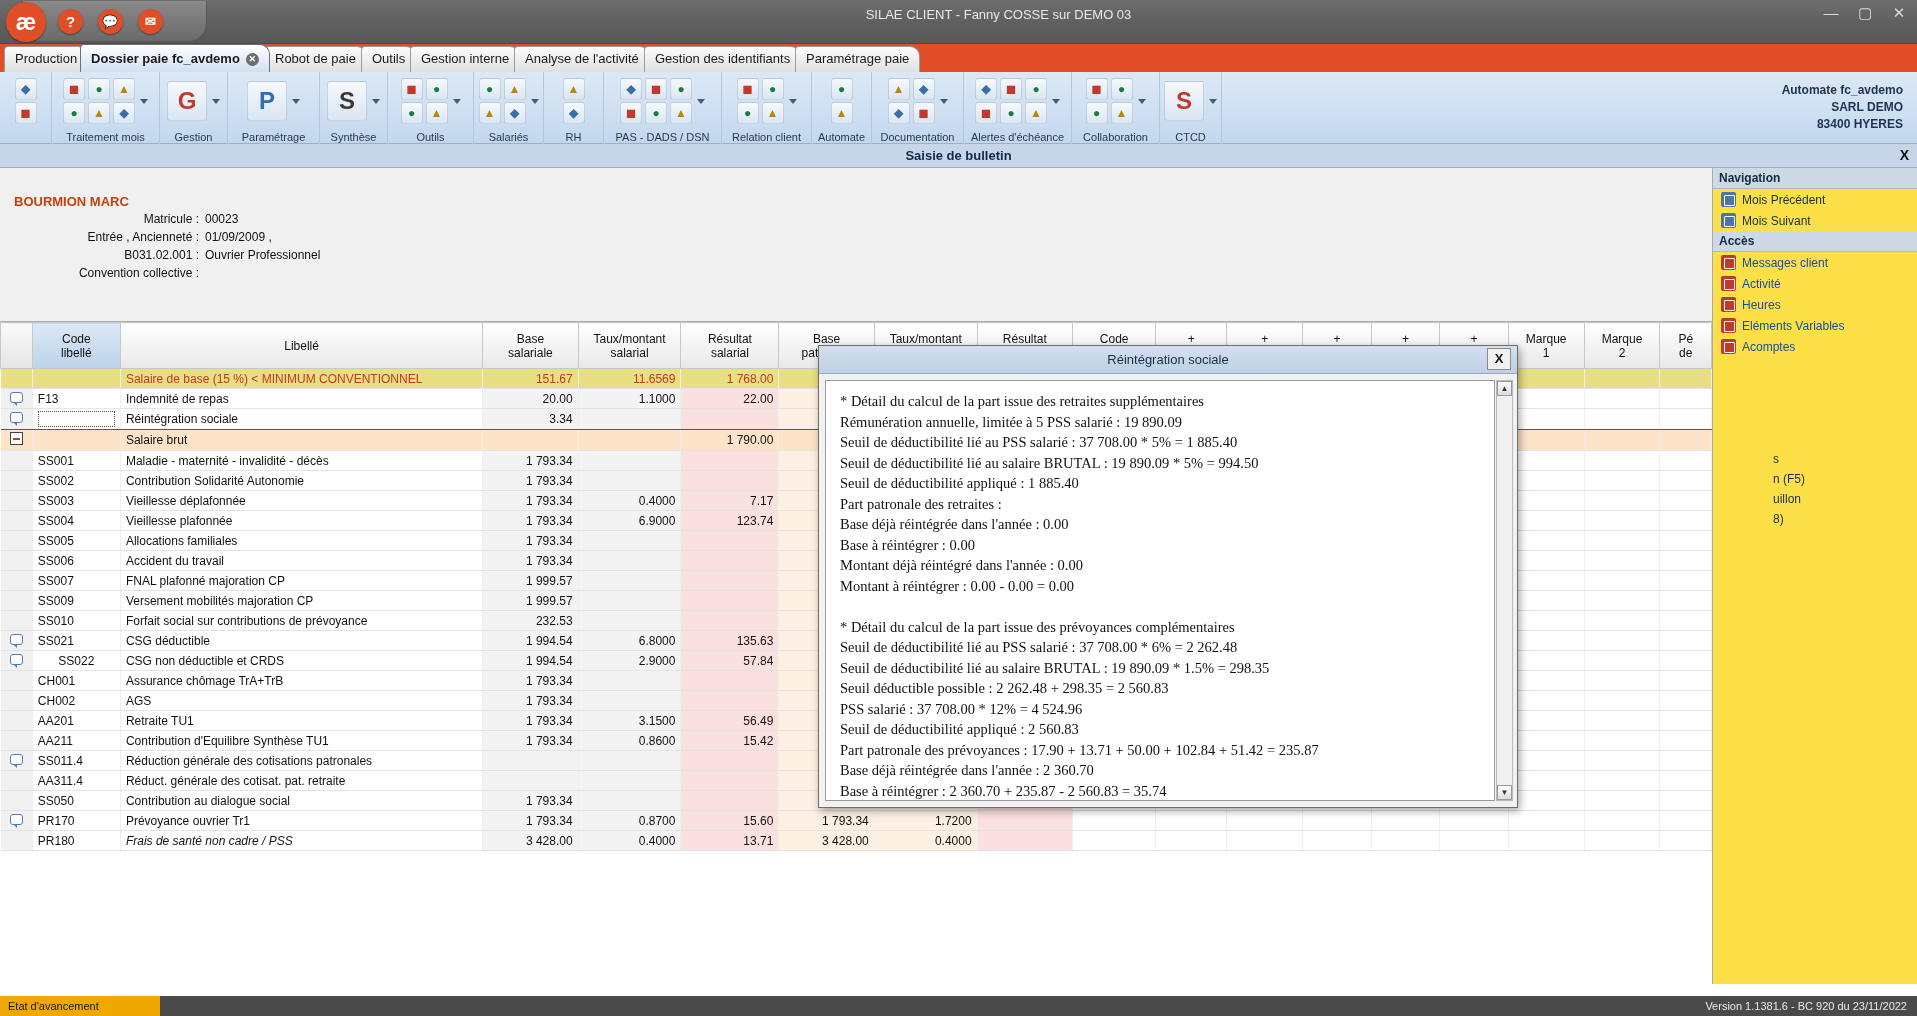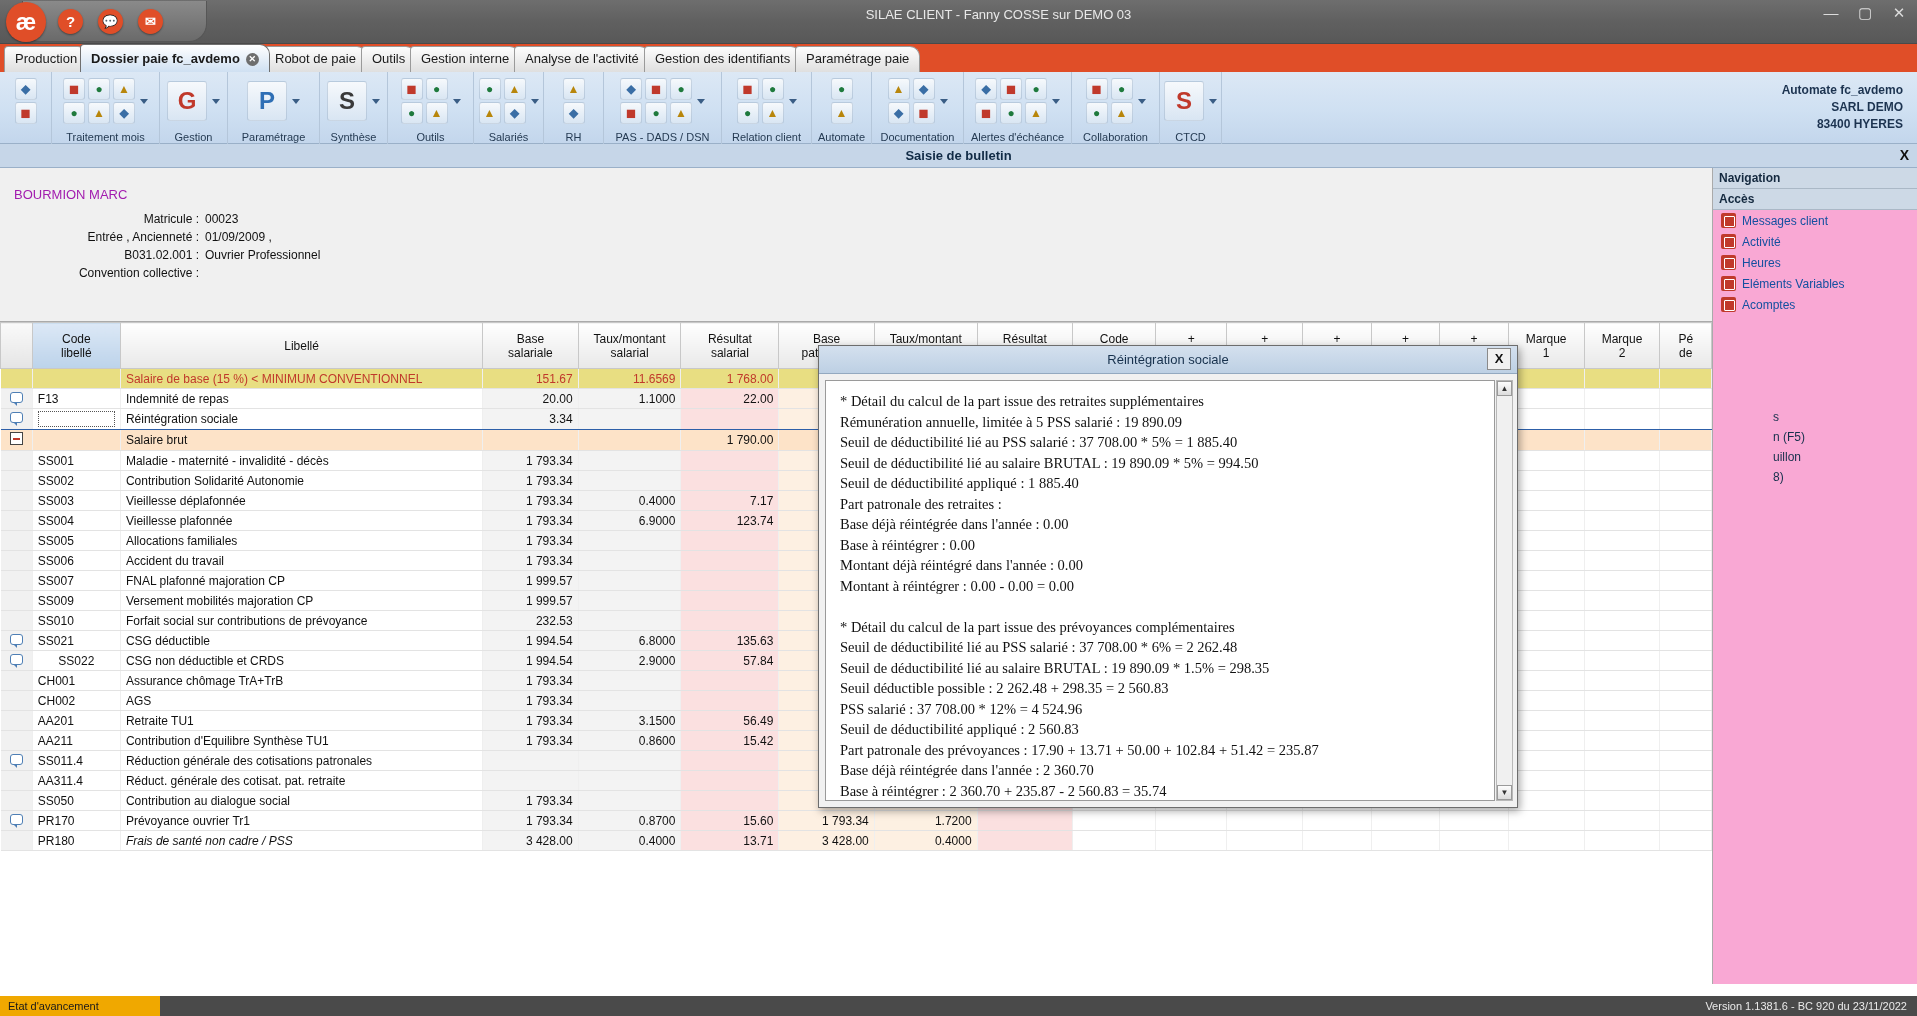--- a/index.html
+++ b/index.html
@@ -105,21 +105,21 @@
   }
   .saisie-close {
     position:absolute; right:8px; top:0; font-weight:bold; font-size:14px; color:#111;
   }
 
   
   .infopanel {
     position:absolute; left:0; top:168px; width:1712px; height:154px;
     background:#f0f0f0; border-bottom:1px solid #aaa;
   }
-  .empname { position:absolute; left:14px; top:19px; font-weight:normal; font-size:13px; color:#a21caf; }
+  .empname { position:absolute; left:14px; top:26px; font-weight:bold; font-size:13px; color:#c2410c; }
   .emplines { position:absolute; left:0; top:44px; width:420px; font-size:12px; color:#111; }
   .emplines .ln { display:flex; margin-bottom:4px; }
   .emplines .k { width:205px; text-align:right; padding-right:6px; }
   .emplines .v { flex:1; }
 
   .box {
     position:absolute; background:#fdf0ea; font-size:12px; color:#111;
   }
   .box .row { display:flex; line-height:19px; }
   .box .k { text-align:right; padding-right:10px; }
@@ -139,21 +139,21 @@
 
   .perioddate {
     position:absolute; right:14px; top:205px; text-align:right; font-size:14px;
   }
   .perioddate .m { font-weight:bold; color:#1a1a1a; }
   .perioddate .p { font-weight:bold; color:#1b7d32; }
 
   
   .nav {
     position:absolute; left:1712px; top:168px; width:205px; height:816px;
-    background:#f9a8d4; border-left:1px solid #aaa;
+    background:#fde047; border-left:1px solid #aaa;
   }
   .nav-hdr {
     background:#cdd9e6; font-weight:bold; font-size:12px; padding:3px 6px;
     border-bottom:1px solid #aab8c6; color:#14293f;
   }
   .nav-item {
     display:flex; align-items:center; gap:6px; padding:3px 8px;
     font-size:12px; color:#16304c;
   }
   .nav-item.bluetext { color:#1450a0; }
@@ -642,20 +642,30 @@
       </div>
 
     <div class="perioddate">
       <div class="m">Novembre 2022</div>
       <div class="p">Paiement le 30/11/2022</div>
     </div>
   </div>
 
   <div class="nav">
     <div class="nav-hdr">Navigation</div>
+    <div id="nav-items">
+        <div class="nav-item">
+          <span class="navico"></span>
+          <span>Mois Précédent</span>
+        </div>
+        <div class="nav-item">
+          <span class="navico"></span>
+          <span>Mois Suivant</span>
+        </div>
+      </div>
     <div class="nav-hdr">Accès</div>
     <div id="access-items">
         <div class="nav-item bluetext">
           <span class="navico red"></span>
           <span>Messages client</span>
         </div>
         <div class="nav-item bluetext">
           <span class="navico red"></span>
           <span>Activité</span>
         </div>

